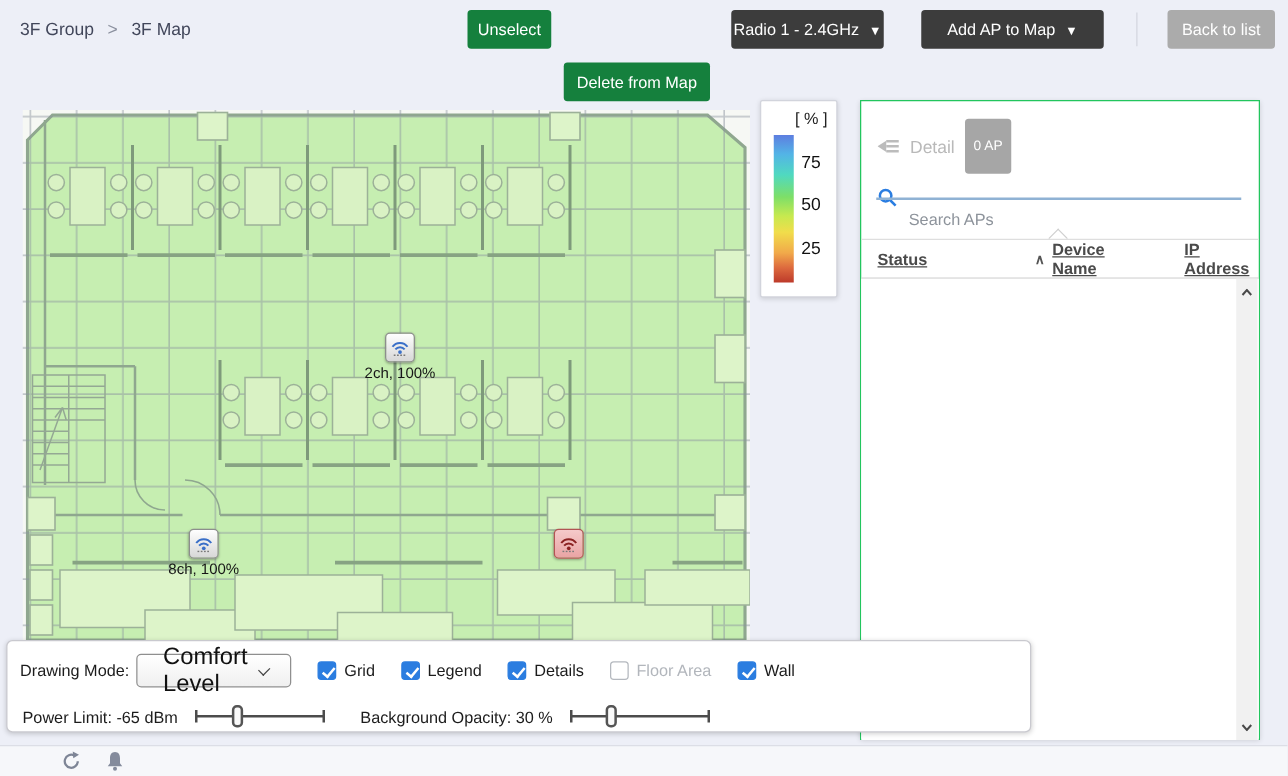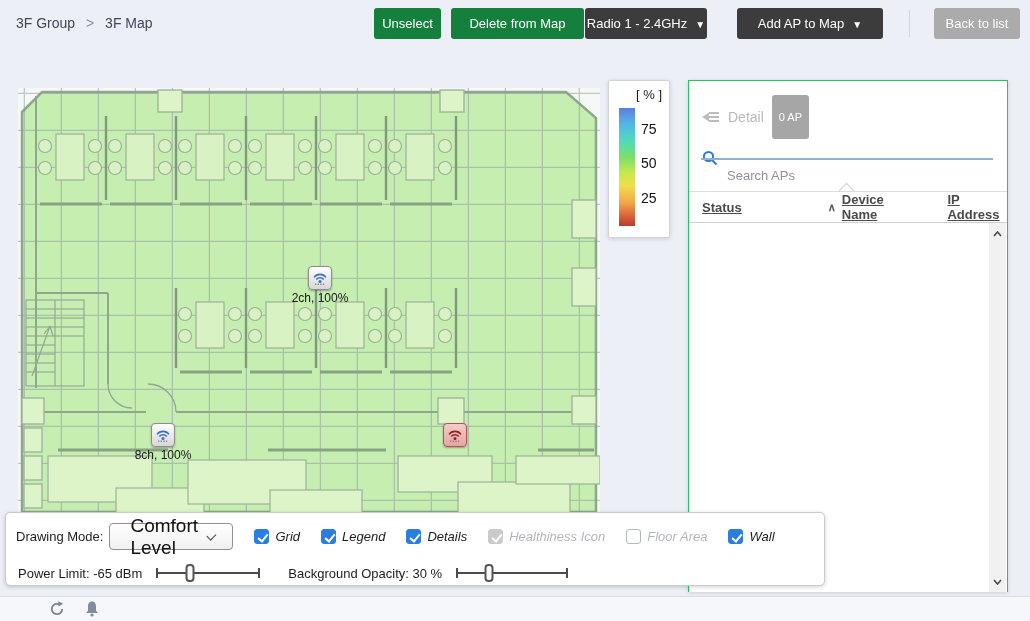--- a/index.html
+++ b/index.html
@@ -79,21 +79,21 @@
     border:1px solid #c9c9cf; border-radius:5px; box-shadow:0 1px 4px rgba(0,0,0,.18); }
   #controls-row1 { position:absolute; left:10px; top:10px; display:flex;
     align-items:center; font-size:13px; color:#1c1c1c; }
   #drawing-mode-select { margin-left:6px; width:124px; height:27px;
     border:1px solid #8f8f8f; border-radius:4px;
     background:linear-gradient(#fff,#f0f0f0); display:flex; align-items:center;
     padding:0 20px; cursor:pointer; font-size:19px; color:#111; }
   #drawing-mode-select .chev { margin-left:auto; width:8px; height:8px;
     border-right:1.6px solid #444; border-bottom:1.6px solid #444;
     transform:rotate(45deg) translateY(-2px); }
-  .cb { display:flex; align-items:center; margin-left:21px; cursor:pointer;font-style:italic; }
+  .cb { display:flex; align-items:center; margin-left:21px; cursor:pointer; }
   .cb .box { width:15px; height:15px; border-radius:3px; margin-right:6px;
     position:relative; }
   .cb.checked.enabled .box { background:#2b7de0; border:1px solid #2b7de0; }
   .cb.checked.disabled .box { background:#c7cbd0; border:1px solid #c7cbd0; }
   .cb.unchecked .box { background:#fff; border:1px solid #b4b8be; }
   .cb.checked .box::after { content:""; position:absolute; left:4.5px; top:1.5px;
     width:4px; height:8px; border-right:2px solid #fff; border-bottom:2px solid #fff;
     transform:rotate(40deg); }
   .cb.disabled .lbl { color:#b2b6bc; }
   .cb .lbl { font-size:13px; }
@@ -119,21 +119,21 @@
 </head>
 <body>
 
 <div class="abs" id="breadcrumb">
   <span>3F Group</span>
   <span class="sep">&gt;</span>
   <span>3F Map</span>
 </div>
 
 <button class="btn btn-blue" style="left:374px;width:67px;">Unselect</button>
-<button class="btn btn-blue" style="left:451px;width:133px;">Delete from Map</button>
+<button class="btn btn-blue" style="left:451px;width:117px;margin-top:42px;">Delete from Map</button>
 <button class="btn btn-dark" style="left:585px;width:122px;"><span>Radio 1 - 2.4GHz</span><span class="caret">▼</span></button>
 <button class="btn btn-dark" style="left:737px;width:146px;"><span>Add AP to Map</span><span class="caret">▼</span></button>
 <div class="abs" id="toolbar-divider"></div>
 <button class="btn btn-gray" style="left:934px;width:86px;">Back to list</button>
 
 <div class="abs" id="map">
   <svg width="582" height="424" viewBox="0 0 582 424">
     <defs>
       <pattern id="grid" width="37" height="37" patternUnits="userSpaceOnUse" x="7" y="6">
         <path d="M36.5,0 L36.5,37 M0,36.5 L37,36.5" stroke="rgba(140,148,160,0.5)" stroke-width="1.6" fill="none"></path>
@@ -405,24 +405,20 @@
         <span class="lbl">Grid</span>
       </label>
     <label class="cb checked enabled">
         <span class="box"></span>
         <span class="lbl">Legend</span>
       </label>
     <label class="cb checked enabled">
         <span class="box"></span>
         <span class="lbl">Details</span>
       </label>
-    <label class="cb checked disabled">
-        <span class="box"></span>
-        <span class="lbl">Healthiness Icon</span>
-      </label>
     <label class="cb unchecked disabled">
         <span class="box"></span>
         <span class="lbl">Floor Area</span>
       </label>
     <label class="cb checked enabled">
         <span class="box"></span>
         <span class="lbl">Wall</span>
       </label>
   </div>
   <div id="controls-row2">

